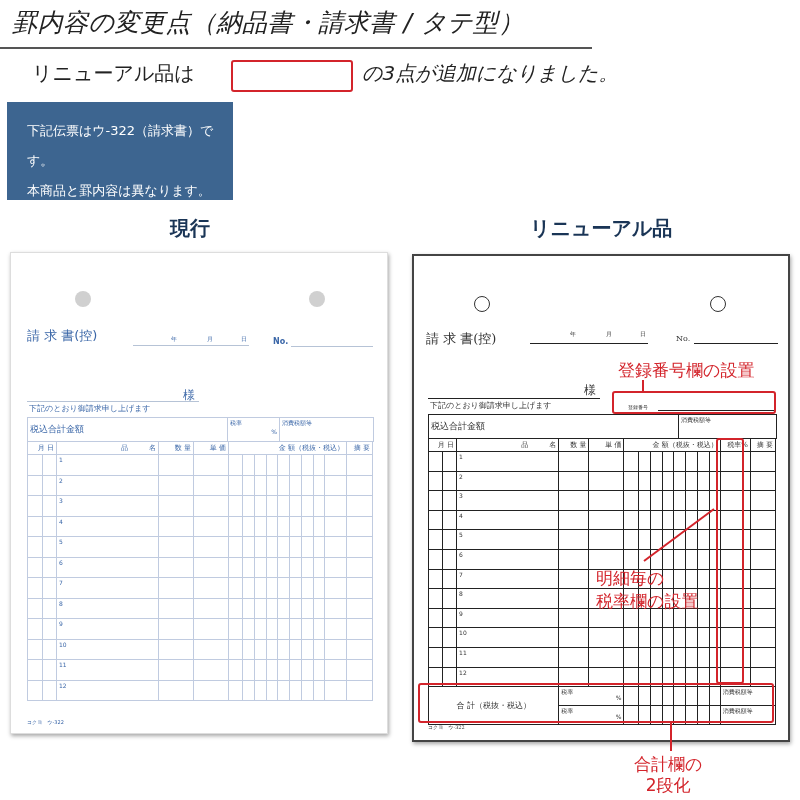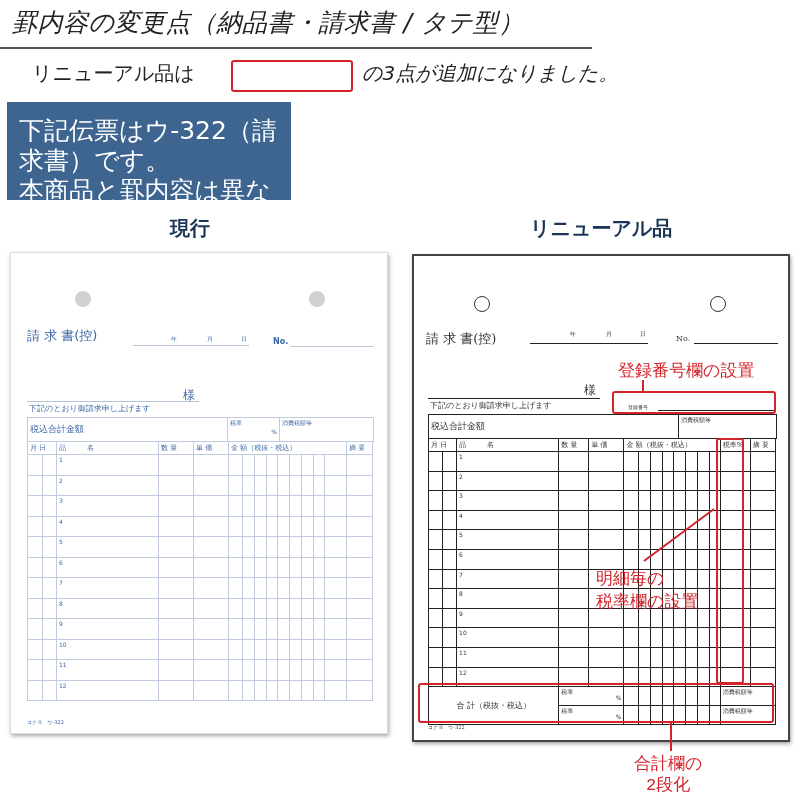--- a/index.html
+++ b/index.html
@@ -3,42 +3,42 @@
 <meta charset="utf-8">
 <style>
   * { box-sizing: border-box; margin: 0; padding: 0; }
   body { width: 800px; height: 800px; background: #ffffff; font-family: "DejaVu Sans", sans-serif; position: relative; overflow: hidden; color: #222; }
   .abs { position: absolute; }
   .title { left: 12px; top: 6px; font-size: 25px; color: #222; letter-spacing: 0.5px; white-space: nowrap; font-style: italic; }
   .title-rule { left: 0; top: 47px; width: 592px; height: 2px; background: #555; }
   .subline { left: 32px; top: 60px; font-size: 20px; color: #222; white-space: nowrap; }
   .subline2 { left: 362px; top: 60px; font-size: 20px; color: #222; white-space: nowrap; font-style: italic; }
   .redbox-legend { left: 231px; top: 60px; width: 122px; height: 32px; border: 2px solid #d3242b; border-radius: 3px; }
-  .notice { left: 7px; top: 102px; width: 284px; height: 98px; background: #3d6590; color: #fff; font-size: 25px; line-height: 30px; padding: 14px 0 0 12px; }
+  .notice { left: 7px; top: 102px; width: 226px; height: 98px; background: #3d6590; color: #fff; font-size: 13px; line-height: 30px; padding: 14px 0 0 20px; }
   .colhead { font-size: 20px; font-weight: bold; color: #1a3556; top: 215px; white-space: nowrap; }
   
   .sheet { background: #fff; text-decoration: underline; }
   .sheet.old { left: 10px; top: 252px; width: 378px; height: 482px; border: 1px solid #ddd; box-shadow: 1px 2px 4px rgba(0,0,0,0.35); }
   .sheet.new { left: 412px; top: 254px; width: 378px; height: 488px; border: 2px solid #444; box-shadow: 1px 2px 4px rgba(0,0,0,0.35); }
   .hole { width: 16px; height: 16px; border-radius: 50%; }
   .old .hole { background: #d0d0d0; }
   .new .hole { border: 1px solid #333; background: #fff; }
   .s-text { position: absolute; white-space: nowrap; }
   .old .s-text { color: #3b67a8; }
   .new .s-text { color: #333; font-family: "DejaVu Serif", serif; }
   .hline { position: absolute; height: 1px; }
   .old .hline { background: #b6c3d6; }
   .new .hline { background: #222; }
   table.grid { position: absolute; border-collapse: collapse; table-layout: fixed; }
   .old table.grid td { border: 1px solid #c0cbe0; }
   .new table.grid td { border: 1px solid #222; }
   table.grid td { font-size: 6px; vertical-align: top; padding: 1px 2px; }
   .old table.grid td { color: #3b67a8; }
   .new table.grid td { color: #333; }
-  .hdr td { text-align: left; vertical-align: middle !important; font-size: 7px !important; }
+  .hdr td { text-align: right; vertical-align: middle !important; font-size: 7px !important; }
   .red-box { position: absolute; border: 2px solid #d3242b; border-radius: 3px; }
   .red-line { position: absolute; background: #d3242b; }
   .callout { position: absolute; font-size: 16px; color: #d3242b; white-space: nowrap; line-height: 20px; }
 </style>
 </head>
 <body>
 
 <div class="abs title">罫内容の変更点（納品書・請求書 / タテ型）</div>
 <div class="abs title-rule"></div>
 <div class="abs subline">リニューアル品は</div>
@@ -608,16 +608,16 @@
 <svg class="abs" style="left:640px;top:505px;" width="80" height="60">
   <line x1="74" y1="4" x2="4" y2="56" stroke="#d3242b" stroke-width="2"></line>
 </svg>
 <div class="callout" style="left:596px;top:567px;font-size:17px;line-height:23px;">
   <div>明細毎の</div>
   <div>税率欄の設置</div>
 </div>
 
 <div class="red-box" style="left:418px;top:683px;width:356px;height:40px;"></div>
 <div class="red-line" style="left:670px;top:723px;width:2px;height:28px;"></div>
-<div class="callout" style="left:634px;top:754px;font-size:17px;line-height:21px;text-align:center;font-family:Liberation Mono, monospace;">
+<div class="callout" style="left:634px;top:754px;font-size:17px;line-height:21px;text-align:center;">
   <div>合計欄の</div>
   <div>2段化</div>
 </div>
 
 </body></html>

